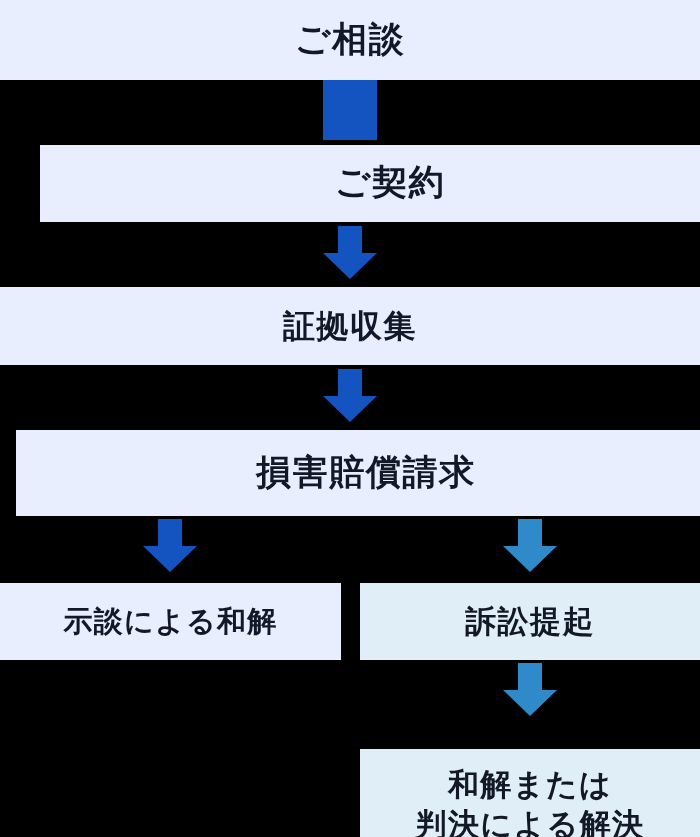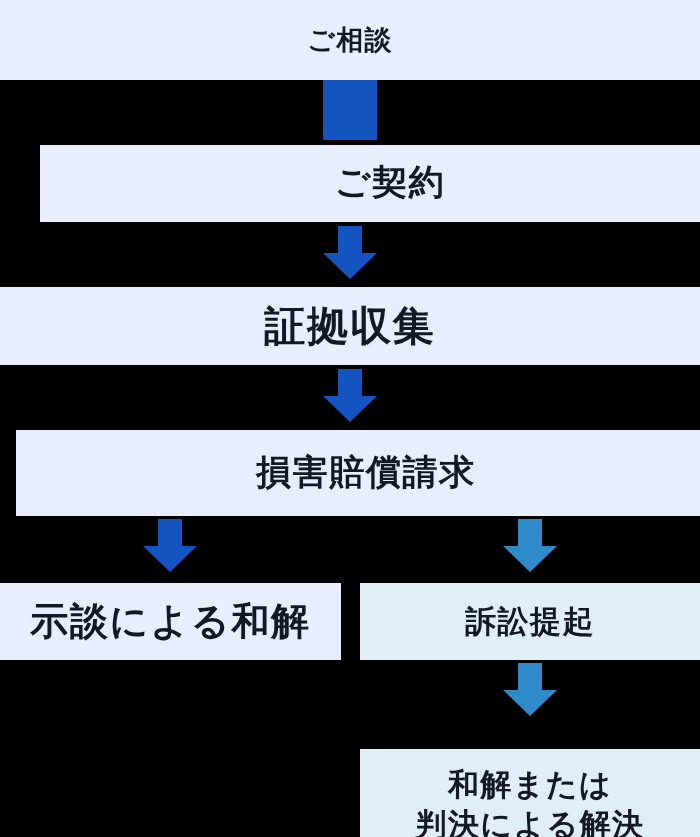--- a/index.html
+++ b/index.html
@@ -33,27 +33,27 @@
   .node.primary   { background: #e8eefd; }
   .node.secondary { background: #e0eef7; text-align: center; }
 
   .node-label {
     display: block;
     white-space: pre-line;
     padding: 0 8px;
   }
 
   
-  #node-consult   { left: 0;   top: 0;   width: 700px; height: 80px;  font-size: 27px; }
+  #node-consult   { left: 0;   top: 0;   width: 700px; height: 80px;  font-size: 35px; }
   #node-contract  { left: 0;   top: 145px; width: 700px; height: 77px; font-size: 35px; margin-left: 40px; }
-  #node-evidence  { left: 0;   top: 287px; width: 700px; height: 78px; font-size: 41px; }
+  #node-evidence  { left: 0;   top: 287px; width: 700px; height: 78px; font-size: 32px; }
   #node-claim     { left: 16px;   top: 430px; width: 700px; height: 86px; font-size: 35px; }
 
   
-  #node-settlement { left: 0;   top: 583px; width: 341px; height: 77px; font-size: 38px; }
+  #node-settlement { left: 0;   top: 583px; width: 341px; height: 77px; font-size: 29px; }
   #node-lawsuit    { left: 360px; top: 583px; width: 340px; height: 77px; font-size: 31px; }
   #node-resolution { left: 360px; top: 749px; width: 340px; height: 111px; font-size: 31px; }
 
   
   .arrow {
     position: absolute;
     display: block;
   }
   .arrow svg { display: block; }
 

